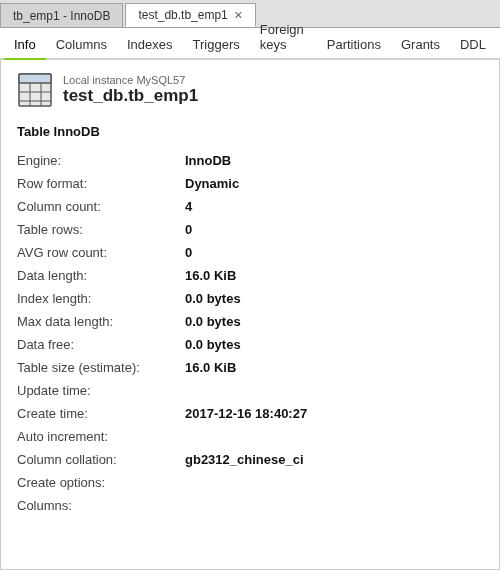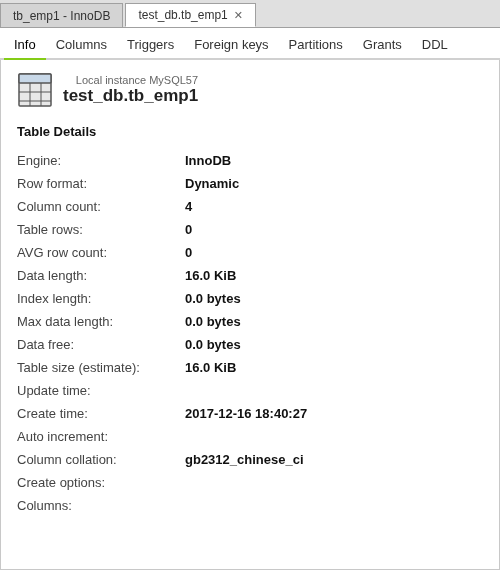--- a/index.html
+++ b/index.html
@@ -75,21 +75,20 @@
       overflow-y: auto;
       border: 1px solid #c8c8c8;
       border-top: none;
     }
 
     
     .table-header {
       display: flex;
       align-items: center;
       margin-bottom: 16px;
-      text-align: right;
     }
     .table-icon {
       width: 36px;
       height: 36px;
       margin-right: 10px;
       flex-shrink: 0;
     }
     .table-icon svg rect, .table-icon svg line {
       stroke: #555;
     }
@@ -147,20 +146,23 @@
     <span class="close-btn">✕</span>
   </div>
 </div>
 
 <div class="nav-tabs">
   <div class="nav-tab active">
     <span>Info</span>
   </div>
   <div class="nav-tab">
     <span>Columns</span>
+  </div>
+  <div class="nav-tab">
+    <span>Indexes</span>
   </div>
   <div class="nav-tab">
     <span>Triggers</span>
   </div>
   <div class="nav-tab">
     <span>Foreign keys</span>
   </div>
   <div class="nav-tab">
     <span>Partitions</span>
   </div>
@@ -184,21 +186,21 @@
         <line x1="13" y1="11" x2="13" y2="34" stroke="#888" stroke-width="1"></line>
         <line x1="24" y1="11" x2="24" y2="34" stroke="#888" stroke-width="1"></line>
       </svg>
     </div>
     <div class="header-text">
       <span class="header-instance">Local instance MySQL57</span>
       <span class="header-table-name">test_db.tb_emp1</span>
     </div>
   </div>
 
-  <div class="section-title">Table Details</div>
+  <div class="section-title">Table InnoDB</div>
 
   <div class="detail-grid" id="detail-grid">
   <div class="detail-label">Engine:</div>
       <div class="detail-value">InnoDB</div>
       <div class="detail-label">Row format:</div>
       <div class="detail-value">Dynamic</div>
       <div class="detail-label">Column count:</div>
       <div class="detail-value">4</div>
       <div class="detail-label">Table rows:</div>
       <div class="detail-value">0</div>

